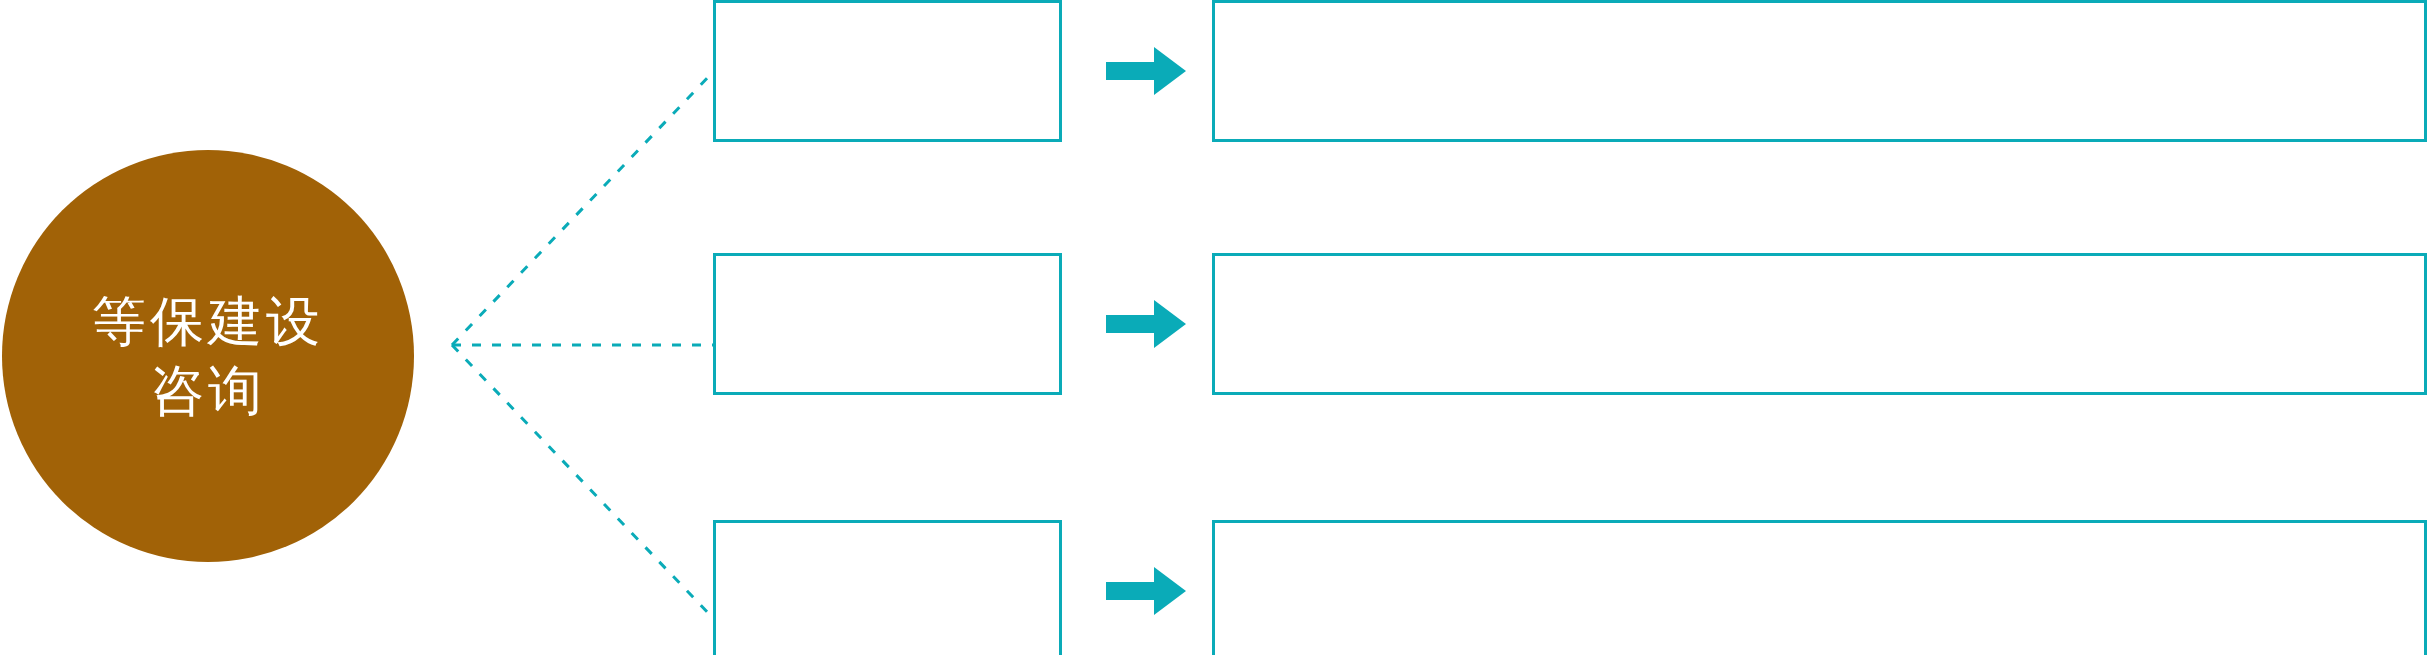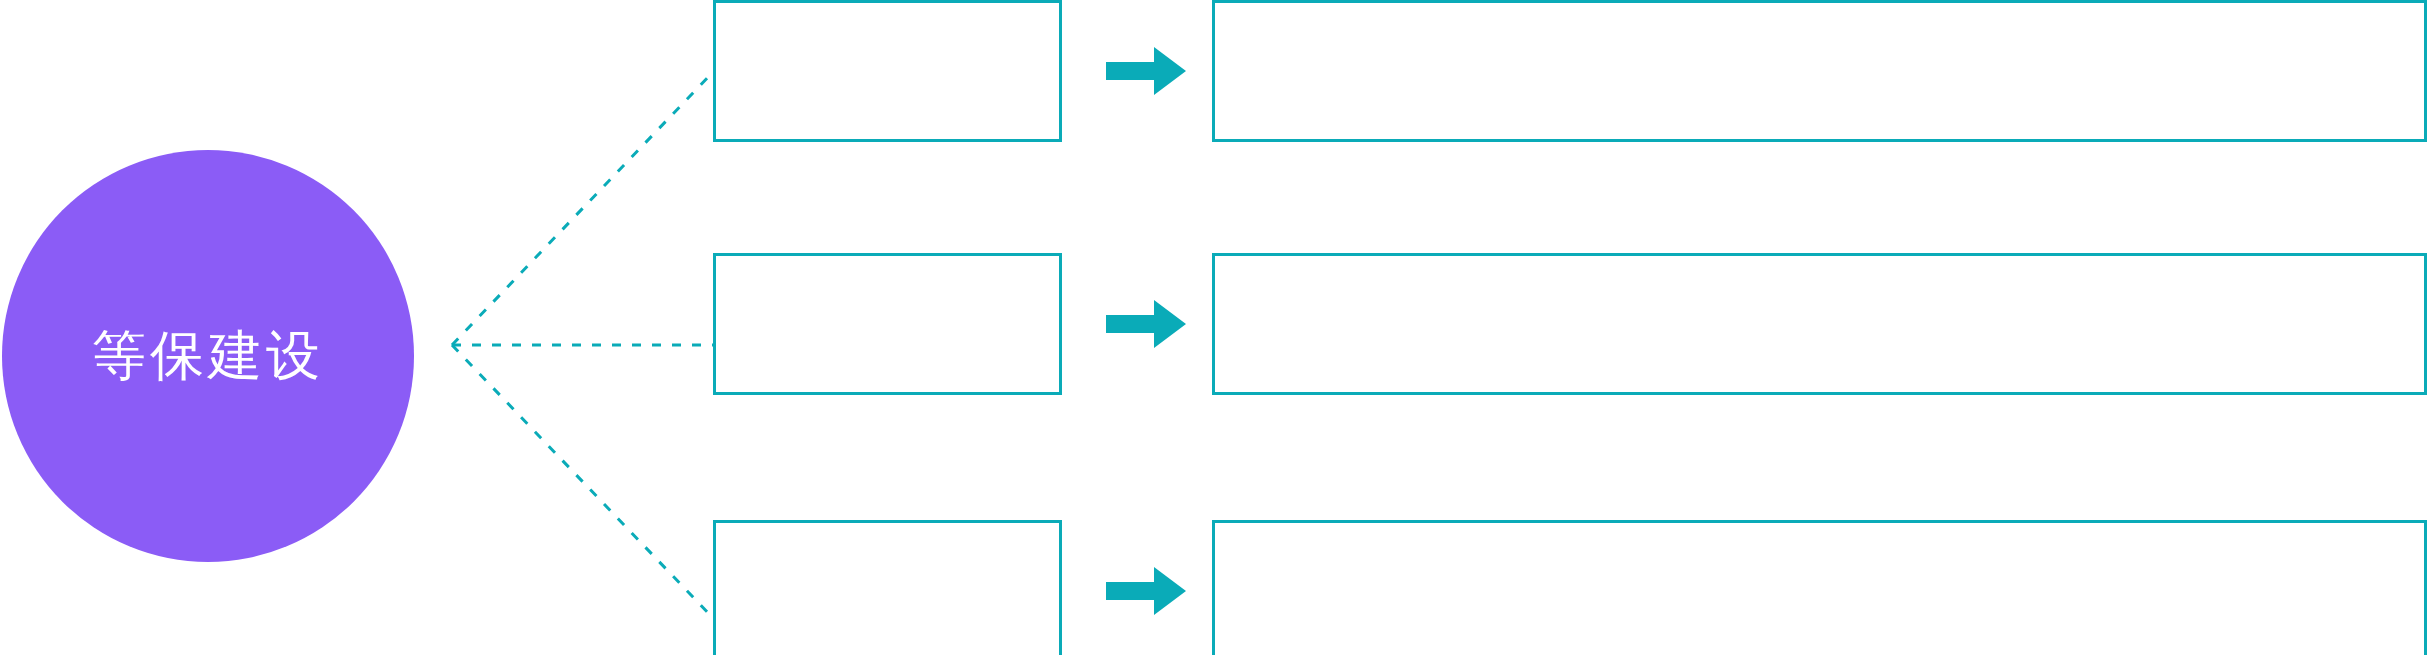--- a/index.html
+++ b/index.html
@@ -20,21 +20,21 @@
   }
 
   
   .hub-circle {
     position: absolute;
     left: 2px;
     top: 150px;
     width: 412px;
     height: 412px;
     border-radius: 50%;
-    background: #8b5cf6;
+    background: #a16207;
     display: flex;
     flex-direction: column;
     align-items: center;
     justify-content: center;
     box-sizing: border-box;
   }
   .hub-line {
     color: #ffffff;
     font-size: 54px;
     line-height: 1.28;
@@ -113,20 +113,21 @@
   <svg class="connectors" viewBox="0 0 2434 655" width="2434" height="655" xmlns="http://www.w3.org/2000/svg">
     <g stroke="#0AABB8" stroke-width="3" fill="none" stroke-dasharray="9 11" stroke-linecap="butt">
       <line x1="452" y1="345" x2="713" y2="72"></line>
       <line x1="452" y1="345" x2="713" y2="345"></line>
       <line x1="452" y1="345" x2="713" y2="618"></line>
     </g>
   </svg>
 
   <div class="hub-circle">
     <div class="hub-line">等保建设</div>
+    <div class="hub-line">咨询</div>
   </div>
 
   <div class="row row-0">
     <div class="small-box"></div>
     <div class="arrow-wrap">
       <svg viewBox="0 0 80 48" width="80" height="48" xmlns="http://www.w3.org/2000/svg">
         <path d="M0 15 H48 V0 L80 24 L48 48 V33 H0 Z" fill="#0AABB8"></path>
       </svg>
     </div>
     <div class="big-box"></div>

